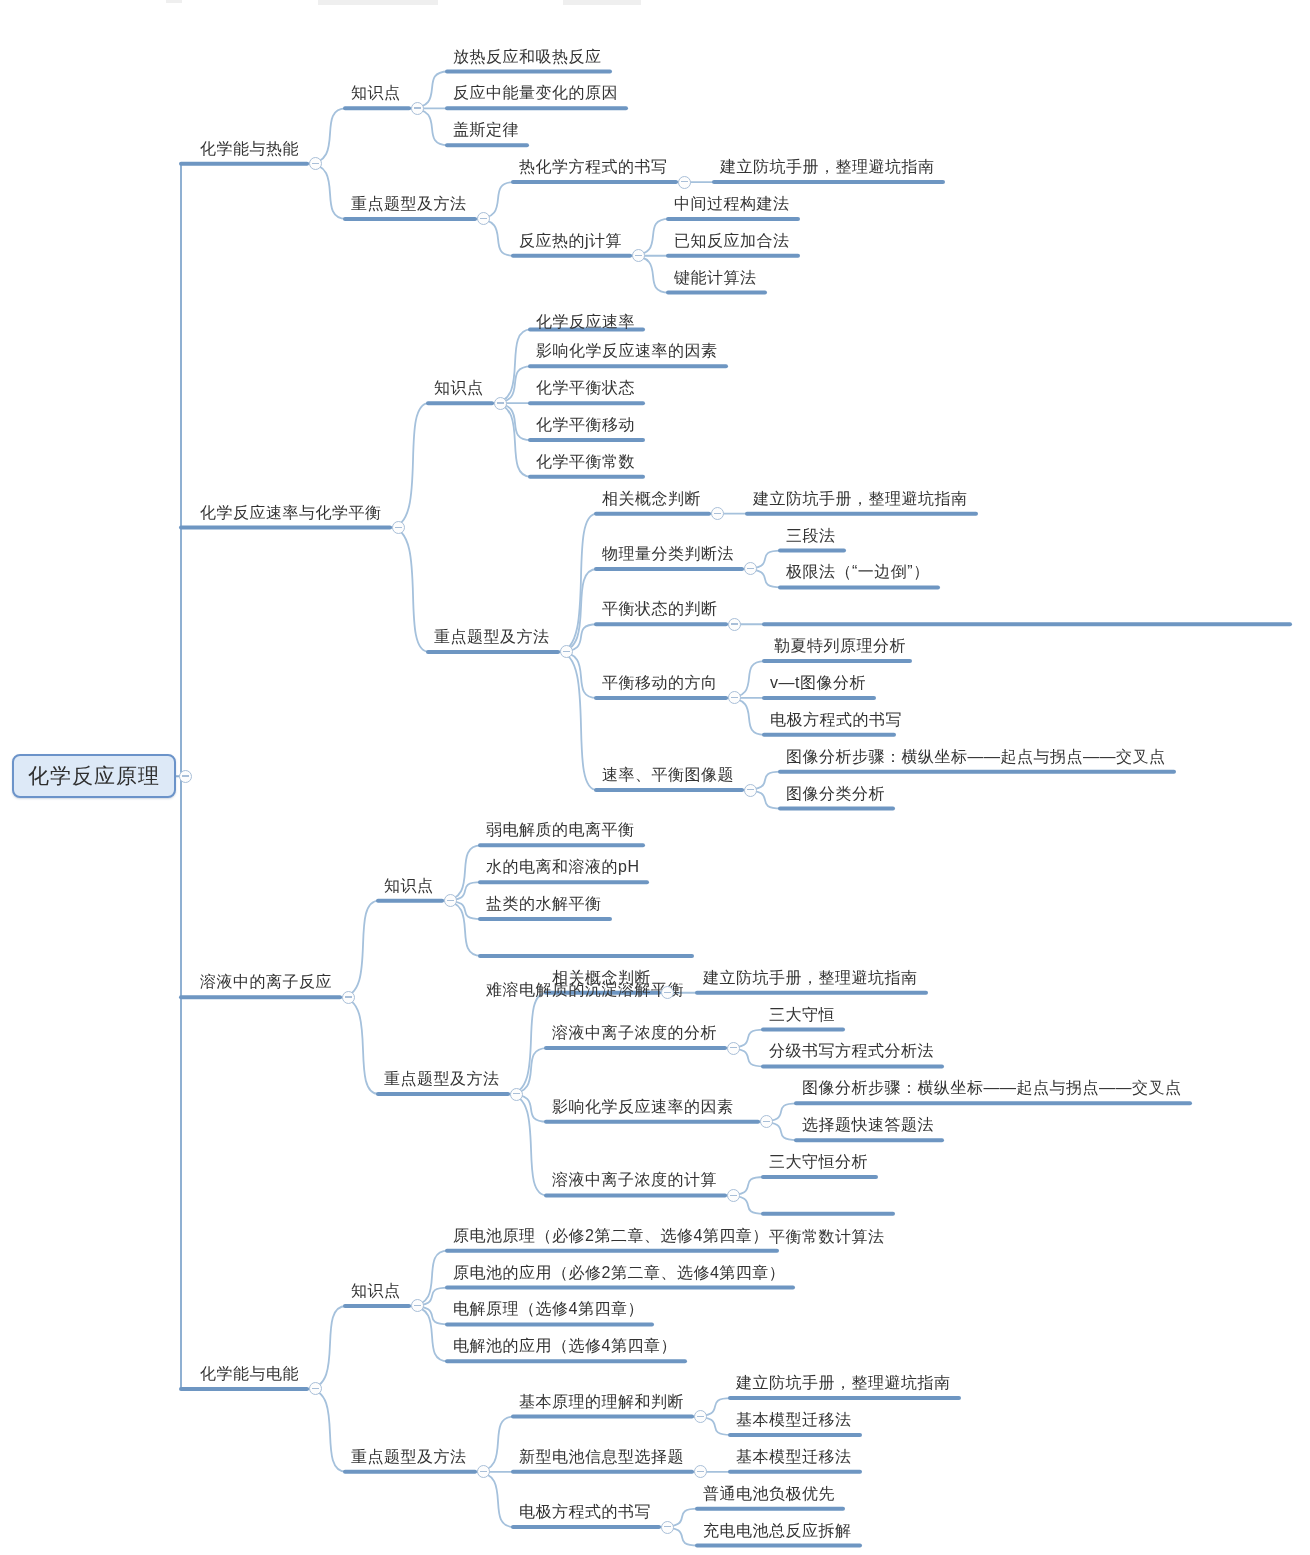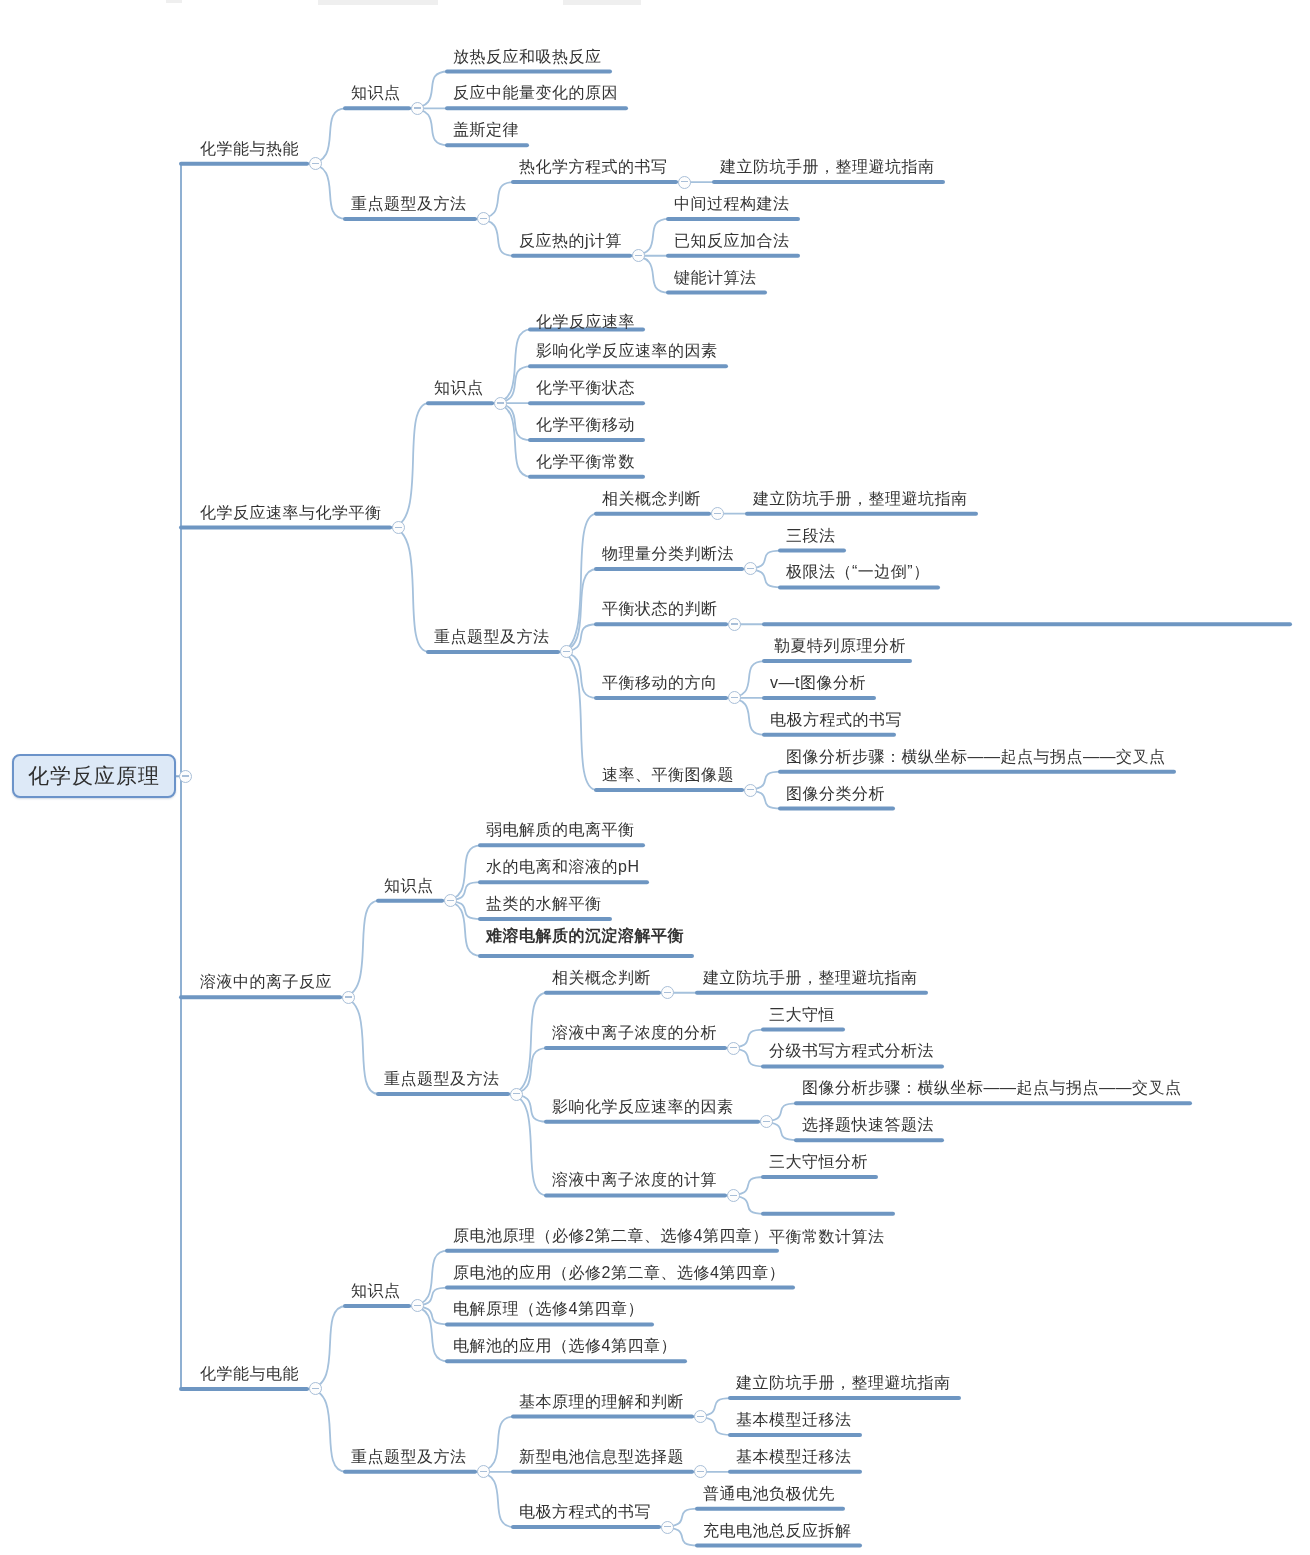--- a/index.html
+++ b/index.html
@@ -191,21 +191,21 @@
     <div class="nlabel" style="left: 770px; top: 670.95px;">v—t图像分析</div>
     <div class="nlabel" style="left: 770px; top: 707.8px;">电极方程式的书写</div>
     <div class="nlabel" style="left: 602px; top: 763.075px;">速率、平衡图像题</div>
     <div class="nlabel" style="left: 786px; top: 744.65px;">图像分析步骤：横纵坐标——起点与拐点——交叉点</div>
     <div class="nlabel" style="left: 786px; top: 781.5px;">图像分类分析</div>
     <div class="nlabel" style="left: 200px; top: 970.356px;">溶液中的离子反应</div>
     <div class="nlabel" style="left: 384px; top: 873.625px;">知识点</div>
     <div class="nlabel" style="left: 486px; top: 818.35px;">弱电解质的电离平衡</div>
     <div class="nlabel" style="left: 486px; top: 855.2px;">水的电离和溶液的pH</div>
     <div class="nlabel" style="left: 486px; top: 892.05px;">盐类的水解平衡</div>
-    <div class="nlabel" style="left: 486px; top: 924px; font-weight: bold;">难溶电解质的沉淀溶解平衡</div>
+    <div class="nlabel" style="left: 486px; top: 978px;">难溶电解质的沉淀溶解平衡</div>
     <div class="nlabel" style="left: 384px; top: 1067.09px;">重点题型及方法</div>
     <div class="nlabel" style="left: 552px; top: 965.75px;">相关概念判断</div>
     <div class="nlabel" style="left: 703px; top: 965.75px;">建立防坑手册，整理避坑指南</div>
     <div class="nlabel" style="left: 552px; top: 1021.02px;">溶液中离子浓度的分析</div>
     <div class="nlabel" style="left: 769px; top: 1002.6px;">三大守恒</div>
     <div class="nlabel" style="left: 769px; top: 1039.45px;">分级书写方程式分析法</div>
     <div class="nlabel" style="left: 552px; top: 1094.72px;">影响化学反应速率的因素</div>
     <div class="nlabel" style="left: 802px; top: 1076.3px;">图像分析步骤：横纵坐标——起点与拐点——交叉点</div>
     <div class="nlabel" style="left: 802px; top: 1113.15px;">选择题快速答题法</div>
     <div class="nlabel" style="left: 552px; top: 1168.42px;">溶液中离子浓度的计算</div>

